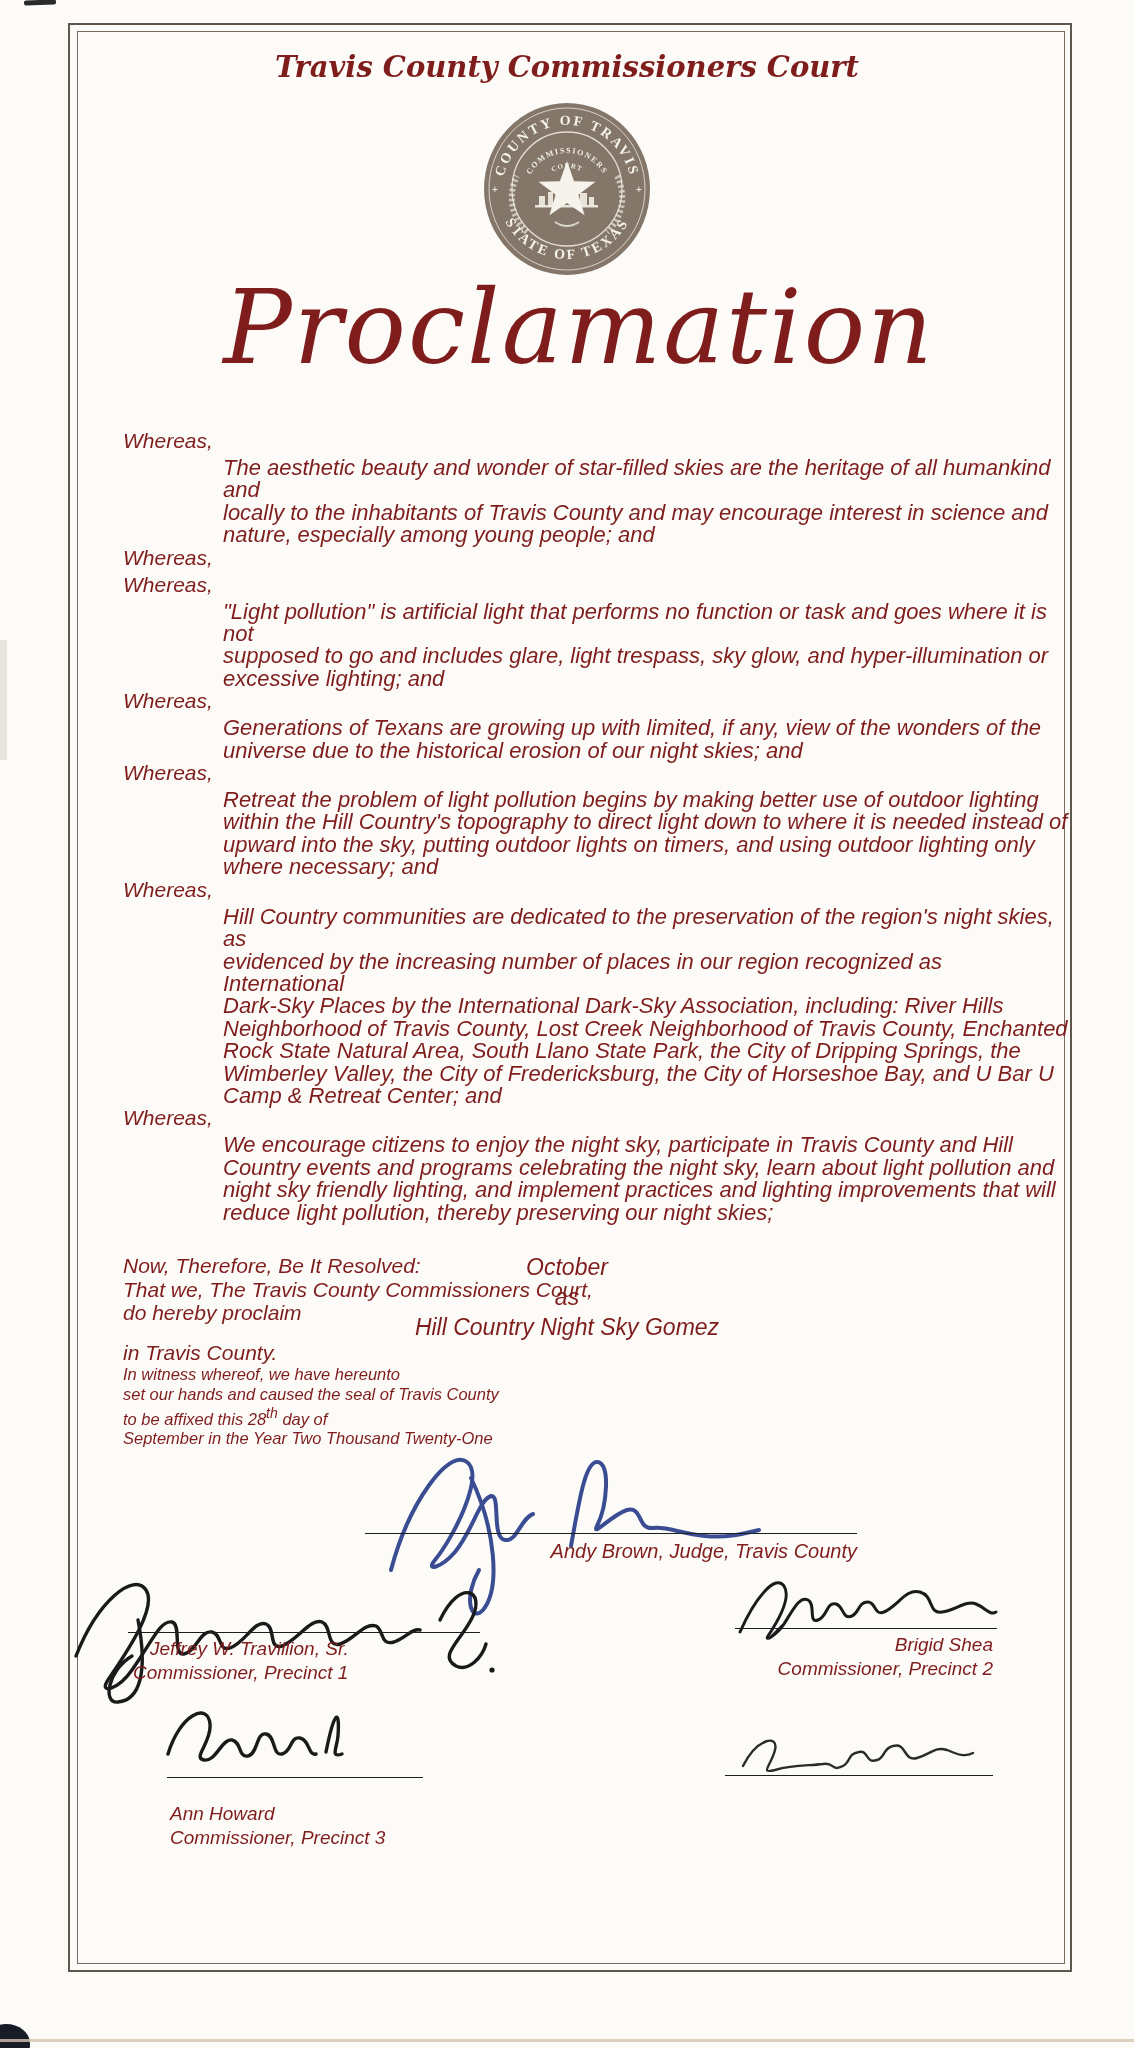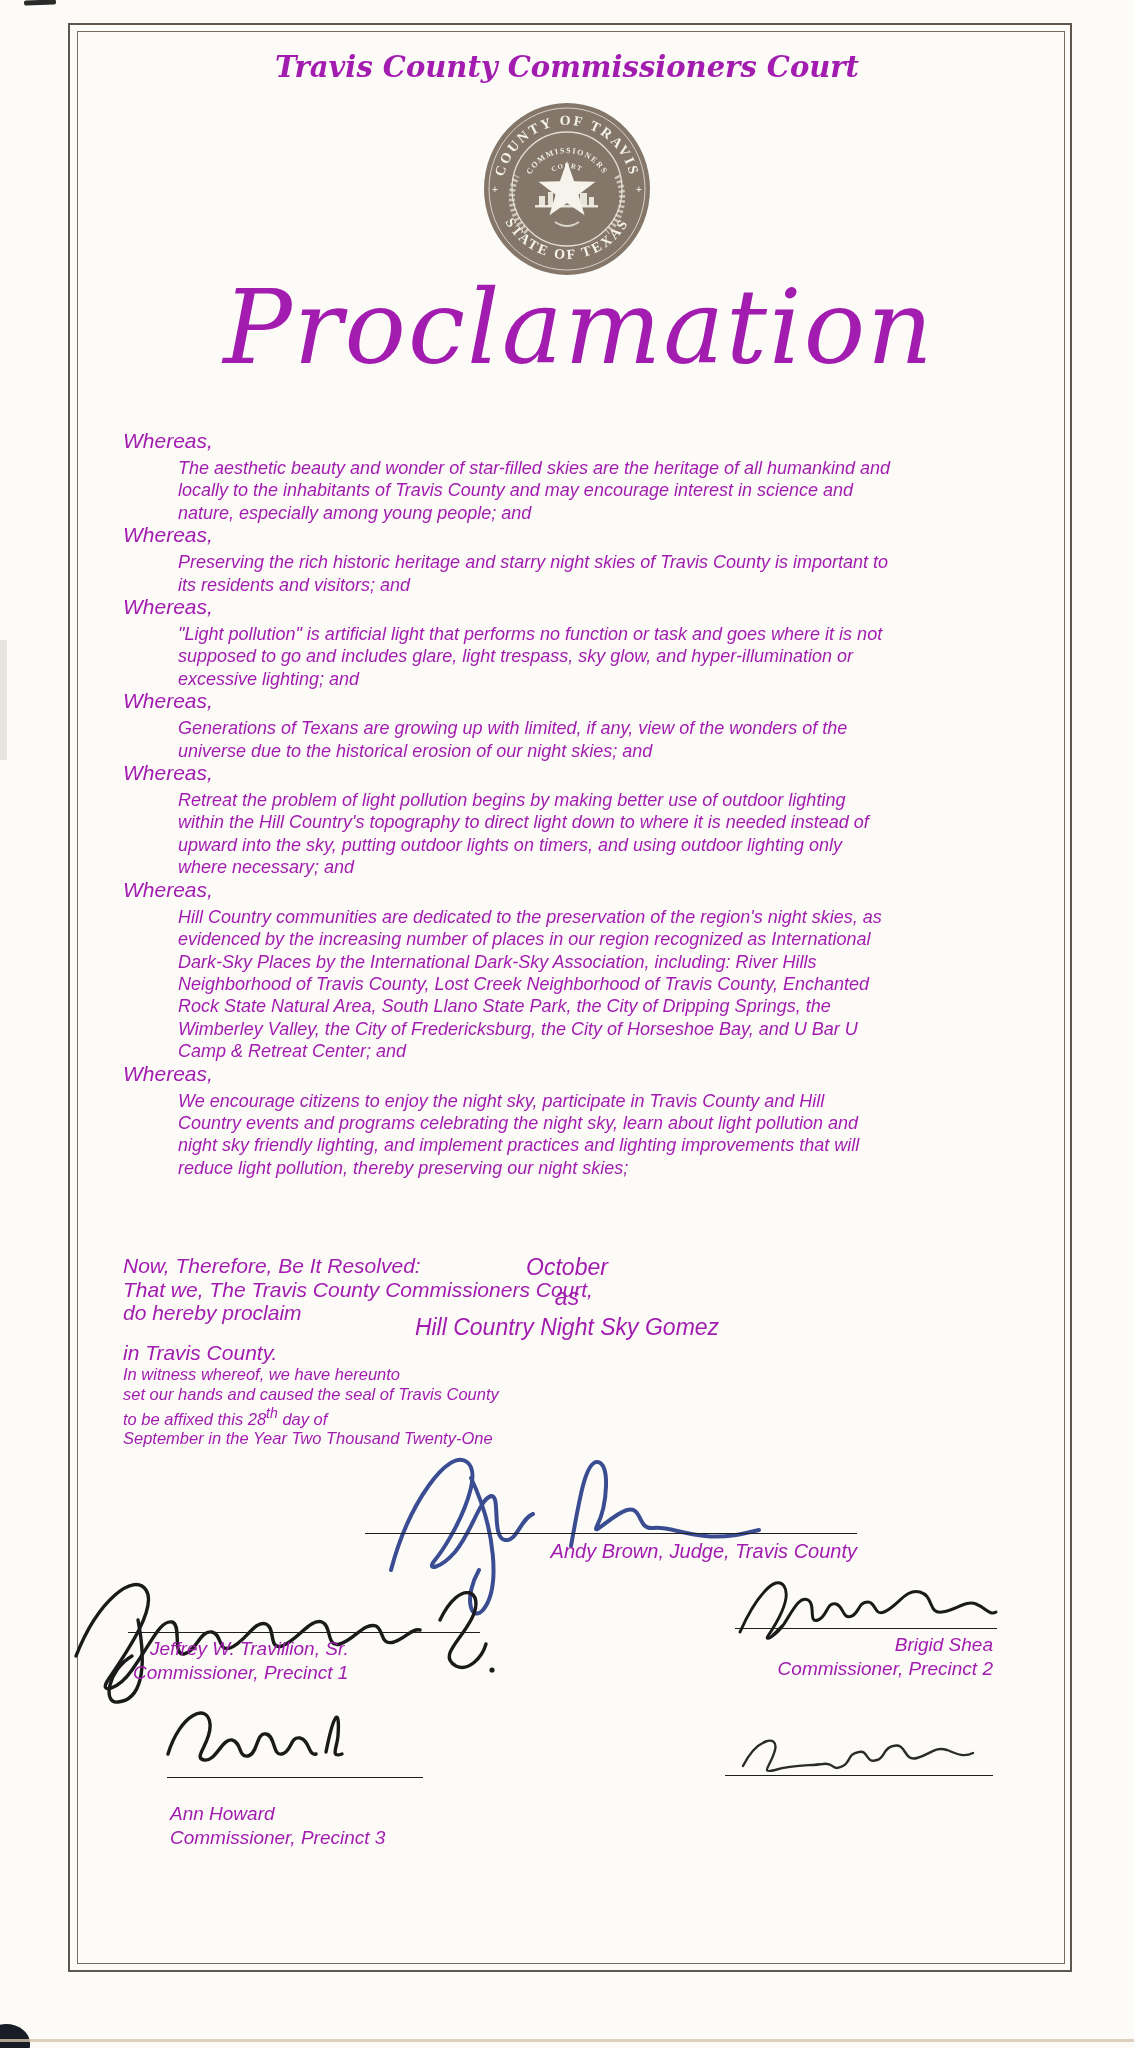--- a/index.html
+++ b/index.html
@@ -1,31 +1,31 @@
 <!DOCTYPE html>
 <html><head>
 <meta charset="utf-8">
 <style>
   html,body{margin:0;padding:0;background:#e8e8e8;}
   .page{position:relative;width:1134px;height:2048px;background:#fcfbf8;overflow:hidden;
-        font-family:"Liberation Sans",sans-serif;color:#a21caf;}
+        font-family:"Liberation Sans",sans-serif;color:#7f1d1d;}
   .frame-outer{position:absolute;left:68px;top:23px;right:62px;bottom:76px;
         border:2px solid #5f574d;pointer-events:none;}
   .frame-inner{position:absolute;left:77px;top:31px;right:69px;bottom:84px;
         border:1px solid #756b5e;pointer-events:none;}
 
   .header-title{position:absolute;top:50px;left:0;right:0;text-align:center;
         font-family:"DejaVu Serif",serif;font-style:italic;font-weight:bold;font-size:29px;}
   .seal{position:absolute;top:100px;left:50%;transform:translateX(-50%);}
   .doc-title{position:absolute;top:268px;left:0;right:0;text-align:center;
         font-family:"DejaVu Serif",serif;font-style:italic;font-size:102px;letter-spacing:2px;padding-left:24px;}
 
   .clauses{position:absolute;top:430px;left:123px;width:930px;}
   .clause-label{font-style:italic;font-size:21px;line-height:22px;margin-bottom:5px;}
-  .clause-text{font-style:italic;font-size:18px;line-height:22.4px;margin-left:55px;
+  .clause-text{font-style:italic;font-size:22px;line-height:22.4px;margin-left:100px;
         width:845px;white-space:pre-line;}
 
   .resolution{position:absolute;top:1254px;left:123px;font-style:italic;font-size:21px;
         line-height:23.5px;white-space:pre-line;}
   .proclaim{position:absolute;top:1252px;left:0;right:0;text-align:center;font-style:italic;}
   .proclaim div{font-size:23px;line-height:30px;}
 
   .witness{position:absolute;top:1340px;left:123px;font-style:italic;}
   .witness-intro{font-size:21px;line-height:25px;}
   .witness-line{font-size:16.5px;line-height:19.5px;}
@@ -98,22 +98,20 @@
 
   <div class="clauses">
     <div class="clause">
       <div class="clause-label">Whereas,</div>
       <div class="clause-text">The aesthetic beauty and wonder of star-filled skies are the heritage of all humankind and
 locally to the inhabitants of Travis County and may encourage interest in science and
 nature, especially among young people; and</div>
     </div>
     <div class="clause">
       <div class="clause-label">Whereas,</div>
-      <div class="clause-text">Preserving the rich historic heritage and starry night skies of Travis County is important to
-its residents and visitors; and</div>
     </div>
     <div class="clause">
       <div class="clause-label">Whereas,</div>
       <div class="clause-text">"Light pollution" is artificial light that performs no function or task and goes where it is not
 supposed to go and includes glare, light trespass, sky glow, and hyper-illumination or
 excessive lighting; and</div>
     </div>
     <div class="clause">
       <div class="clause-label">Whereas,</div>
       <div class="clause-text">Generations of Texans are growing up with limited, if any, view of the wonders of the

